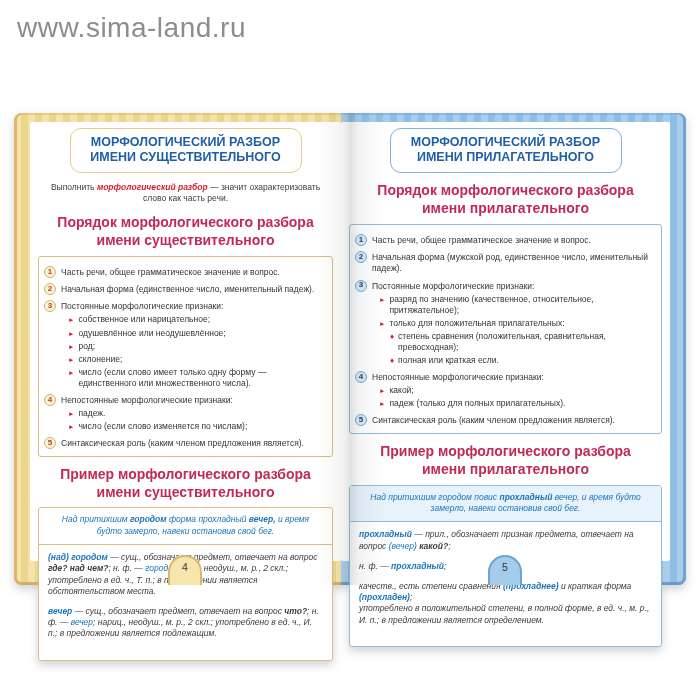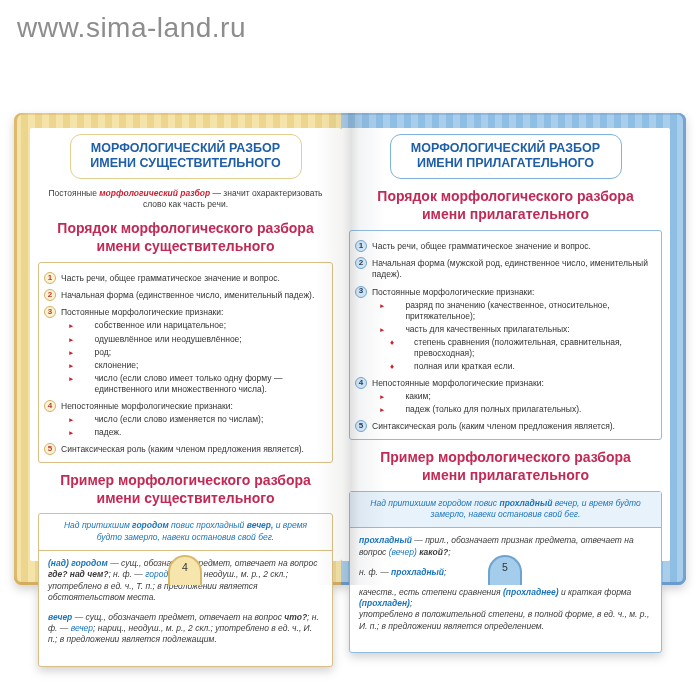--- a/index.html
+++ b/index.html
@@ -22,21 +22,21 @@
     background:repeating-linear-gradient(90deg,#F5E4A9 0 7px,#ECD68D 7px 14px);
     border-radius:8px 0 0 8px;
     box-shadow:inset 3px 0 0 rgba(216,178,98,.85), inset 0 2px 0 rgba(216,178,98,.45), inset 0 -3px 0 rgba(206,166,86,.85);
   }
   .page.p-blue{
     width:345px;
     background:repeating-linear-gradient(90deg,#A9CEEC 0 7px,#8FBEE4 7px 14px);
     border-radius:0 8px 8px 0;
     box-shadow:inset -3px 0 0 rgba(110,160,208,.9), inset 0 2px 0 rgba(110,160,208,.45), inset 0 -3px 0 rgba(100,150,200,.9);
   }
-  .sheet{position:absolute;top:15px;bottom:24px;background:#ffffff;border-radius:2px;}
+  .sheet{position:absolute;top:9px;bottom:24px;background:#ffffff;border-radius:2px;}
   .p-yellow .sheet{left:16px;right:0;}
   .p-blue  .sheet{left:0;right:16px;}
   .spine{
     position:absolute;left:302px;top:0;width:70px;height:100%;z-index:5;pointer-events:none;
     background:linear-gradient(to right,rgba(0,0,0,0) 0%,rgba(90,85,65,0.07) 38%,rgba(75,75,75,0.16) 50%,rgba(80,95,115,0.07) 62%,rgba(0,0,0,0) 100%);
   }
   
   .tab{
     position:absolute;bottom:0;width:34px;height:30px;z-index:4;box-sizing:border-box;
     border-radius:17px 17px 0 0;display:flex;justify-content:center;
@@ -62,21 +62,21 @@
   .p-yellow .list-box{border:1px solid #D9BE85;}
   .p-blue  .list-box{border:1px solid #8FBCDF;}
   .step{display:flex;gap:5px;margin-top:6px;font-size:8.5px;color:#333;line-height:1.3;}
   .circle{
     flex:0 0 auto;width:12px;height:12px;border-radius:50%;font-size:8px;font-weight:bold;
     display:flex;align-items:center;justify-content:center;box-sizing:border-box;margin-top:-1px;
   }
   .p-yellow .circle{background:#FCF3D3;border:1px solid #D2B169;color:#C03B2A;}
   .p-blue  .circle{background:#D9EBF9;border:1px solid #74A9D6;color:#1C3D66;}
   .step-body{flex:1;}
-  .sub{display:flex;gap:20px;margin-left:7px;margin-top:2px;}
+  .sub{display:flex;gap:4px;margin-left:7px;margin-top:2px;}
   .sub .bullet{color:#CF1F2F;font-size:6.5px;line-height:1.7;flex:0 0 auto;}
   .sub.lvl2{margin-left:18px;}
   .sub.lvl2 .bullet{font-size:8px;line-height:1.4;}
   .example-box{margin:6px 8px 0;border-radius:3px;background:#fff;}
   .p-yellow .example-box{border:1px solid #D9BE85;}
   .p-blue  .example-box{border:1px solid #8FBCDF;}
   .sentence{
     padding:6px 12px;text-align:center;font-style:italic;font-size:8.5px;
     color:#1A74BC;line-height:1.4;
   }
@@ -97,21 +97,21 @@
 <div class="watermark">www.sima-land.ru</div>
 
 <div class="book">
 
   <div class="page p-yellow">
     <div class="sheet">
       <div class="title-box">
         <div>МОРФОЛОГИЧЕСКИЙ РАЗБОР</div>
         <div>ИМЕНИ СУЩЕСТВИТЕЛЬНОГО</div>
       </div>
-      <div class="intro"><span>Постоянные </span><span class="seg-bi-red">морфологический разбор</span><span> — значит охарактеризовать слово как часть речи.</span></div>
+      <div class="intro"><span>Выполнить </span><span class="seg-bi-red">морфологический разбор</span><span> — значит охарактеризовать слово как часть речи.</span></div>
       <div class="red-head">
         <div>Порядок морфологического разбора</div>
         <div>имени существительного</div>
       </div>
       <div class="list-box">
         <div class="step">
           <span class="circle">1</span>
           <div class="step-body">
               <div>Часть речи, общее грамматическое значение и вопрос.</div>
               <div></div>
@@ -152,43 +152,43 @@
               </div>
             </div>
         </div>
         <div class="step">
           <span class="circle">4</span>
           <div class="step-body">
               <div>Непостоянные морфологические признаки:</div>
               <div>
                 <div class="sub">
                   <span class="bullet">►</span>
+                  <span>падеж.</span>
+                </div>
+                <div class="sub">
+                  <span class="bullet">►</span>
                   <span>число (если слово изменяется по числам);</span>
-                </div>
-                <div class="sub">
-                  <span class="bullet">►</span>
-                  <span>падеж.</span>
                 </div>
               </div>
             </div>
         </div>
         <div class="step">
           <span class="circle">5</span>
           <div class="step-body">
               <div>Синтаксическая роль (каким членом предложения является).</div>
               <div></div>
             </div>
         </div>
       </div>
       <div class="red-head">
         <div>Пример морфологического разбора</div>
         <div>имени существительного</div>
       </div>
       <div class="example-box">
-        <div class="sentence"><span>Над притихшим </span><span class="seg-b">городом</span><span> повис прохладный </span><span class="seg-b">вечер,</span><span> и время будто замерло, навеки остановив свой бег.</span></div>
+        <div class="sentence"><span>Над притихшим </span><span class="seg-b">городом</span><span> форма прохладный </span><span class="seg-b">вечер,</span><span> и время будто замерло, навеки остановив свой бег.</span></div>
         <div class="analysis">
           <div class="para"><span class="seg-bi-blue">(над) городом</span><span> — сущ., обозначает предмет, отвечает на вопрос </span><span class="seg-b">где? над чем?</span><span>; н. ф. — </span><span class="seg-i-blue">город</span><span>; нариц., неодуш., м. р., 2 скл.; употреблено в ед. ч., Т. п.; в предложении является обстоятельством места.</span></div>
           <div class="para"><span class="seg-bi-blue">вечер</span><span> — сущ., обозначает предмет, отвечает на вопрос </span><span class="seg-b">что?</span><span>; н. ф. — </span><span class="seg-i-blue">вечер</span><span>; нариц., неодуш., м. р., 2 скл.; употреблено в ед. ч., И. п.; в предложении является подлежащим.</span></div>
         </div>
       </div>
     </div>
     <div class="tab">
       <span>4</span>
     </div>
   </div>
@@ -222,41 +222,41 @@
           <span class="circle">3</span>
           <div class="step-body">
               <div>Постоянные морфологические признаки:</div>
               <div>
                 <div class="sub">
                   <span class="bullet">►</span>
                   <span>разряд по значению (качественное, относительное, притяжательное);</span>
                 </div>
                 <div class="sub">
                   <span class="bullet">►</span>
-                  <span>часть для качественных прилагательных:</span>
+                  <span>только для положительная прилагательных:</span>
                 </div>
                 <div class="sub lvl2">
                   <span class="bullet">♦</span>
                   <span>степень сравнения (положительная, сравнительная, превосходная);</span>
                 </div>
                 <div class="sub lvl2">
                   <span class="bullet">♦</span>
                   <span>полная или краткая если.</span>
                 </div>
               </div>
             </div>
         </div>
         <div class="step">
           <span class="circle">4</span>
           <div class="step-body">
               <div>Непостоянные морфологические признаки:</div>
               <div>
                 <div class="sub">
                   <span class="bullet">►</span>
-                  <span>каким;</span>
+                  <span>какой;</span>
                 </div>
                 <div class="sub">
                   <span class="bullet">►</span>
                   <span>падеж (только для полных прилагательных).</span>
                 </div>
               </div>
             </div>
         </div>
         <div class="step">
           <span class="circle">5</span>

